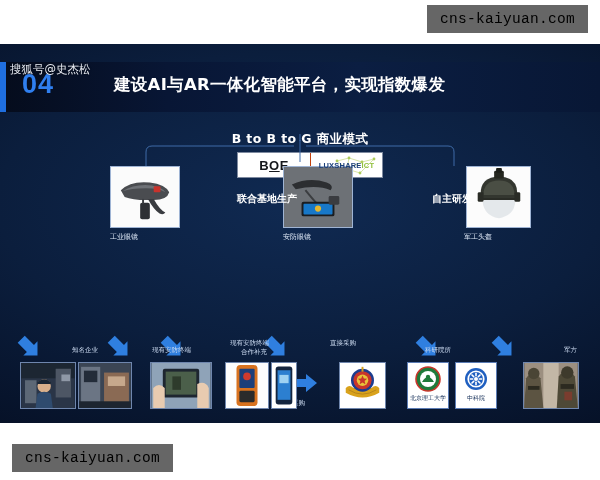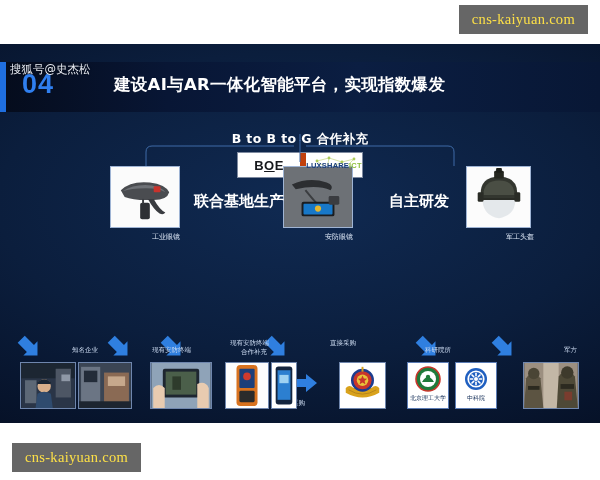--- a/index.html
+++ b/index.html
@@ -78,31 +78,31 @@
     font-size: 12.5px; font-weight: bold;
     color: #ffffff;
     letter-spacing: .4px;
     font-family: "DejaVu Sans", sans-serif;
   }
 
   
   .logo-bar {
     position: absolute;
     left: 237px; top: 108px;
-    width: 126px; height: 26px;
+    width: 146px; height: 26px;
     display: flex;
     border: 1px solid #7e8aa0;
     background: #ffffff;
   }
   .logo-cell {
     flex: 1 1 50%;
     display: flex; align-items: center; justify-content: center;
     position: relative;
   }
-  .logo-cell + .logo-cell { border-left: 6px solid #c2410c; }
+  .logo-cell + .logo-cell { border-left: 1px solid #c2410c; }
   .logo-boe {
     font-size: 13px; font-weight: bold; color: #16181c;
     letter-spacing: .5px;
     font-family: "Liberation Sans", sans-serif;
   }
   .logo-boe u { text-decoration: underline; text-underline-offset: 1px; }
   .logo-lux {
     font-size: 7.5px; font-weight: bold; color: #1b3f7a;
     letter-spacing: .2px;
     font-family: "Liberation Sans", sans-serif;
@@ -117,30 +117,31 @@
   
   .card {
     position: absolute;
     border: 1px solid #9fb4d4;
     overflow: hidden;
   }
   .card-cap {
     position: absolute;
     font-size: 7px;
     color: #dce6f5;
-    text-align: right;
+    text-align: left;
     white-space: nowrap;
     font-family: "DejaVu Sans", sans-serif;
   }
   .branch-label {
     position: absolute;
-    font-size: 15px; font-weight: bold;
+    font-size: 10px; font-weight: bold;
     color: #ffffff;
     white-space: nowrap;
     font-family: "DejaVu Sans", sans-serif;
+    margin-left: 43px;
   }
 
   
   .mini-label {
     position: absolute;
     font-size: 6.5px;
     color: #cddcf2;
     white-space: nowrap;
     font-family: "DejaVu Sans", sans-serif;
   }
@@ -161,25 +162,25 @@
     font-size: 6px; color: #102b55;
     margin-top: 2px;
     font-family: "DejaVu Sans", sans-serif;
     white-space: nowrap;
   }
 
   
   .wm {
     position: absolute;
     background: #666666;
-    color: #fde047;
+    color: #000000;
     font-size: 14.5px;
     letter-spacing: .3px;
     padding: 6px 13px;
-    font-family: Liberation Serif, serif;
+    font-family: Liberation Mono, monospace;
     white-space: nowrap;
   }
   .wm-top { right: 12px; top: 5px; }
   .wm-bot { left: 12px; bottom: 8px; }
 
   
   .ph { width: 100%; height: 100%; display: block; }
 </style>
 </head>
 <body>
@@ -190,21 +191,21 @@
   <div class="band band-bottom"></div>
 
   <div class="stage">
 
     <div class="header"></div>
     <div class="header-accent"></div>
     <div class="header-num">04</div>
     <div class="sohu-mark">搜狐号@史杰松</div>
     <div class="header-title">建设AI与AR一体化智能平台，实现指数爆发</div>
 
-    <div class="subtitle">B to B to G 合作补充</div>
+    <div class="subtitle">B to B to G 商业模式</div>
 
     <div class="logo-bar">
       <div class="logo-cell">
         <span class="logo-boe">B<u>O</u>E</span>
       </div>
       <div class="logo-cell">
         <svg class="lux-net" width="46" height="22" viewBox="0 0 46 22">
           <g stroke="#b9cf6a" stroke-width="0.7" fill="none">
             <path d="M4 6 L16 3 L29 7 L41 4"></path>
             <path d="M4 6 L14 14 L29 7"></path>

